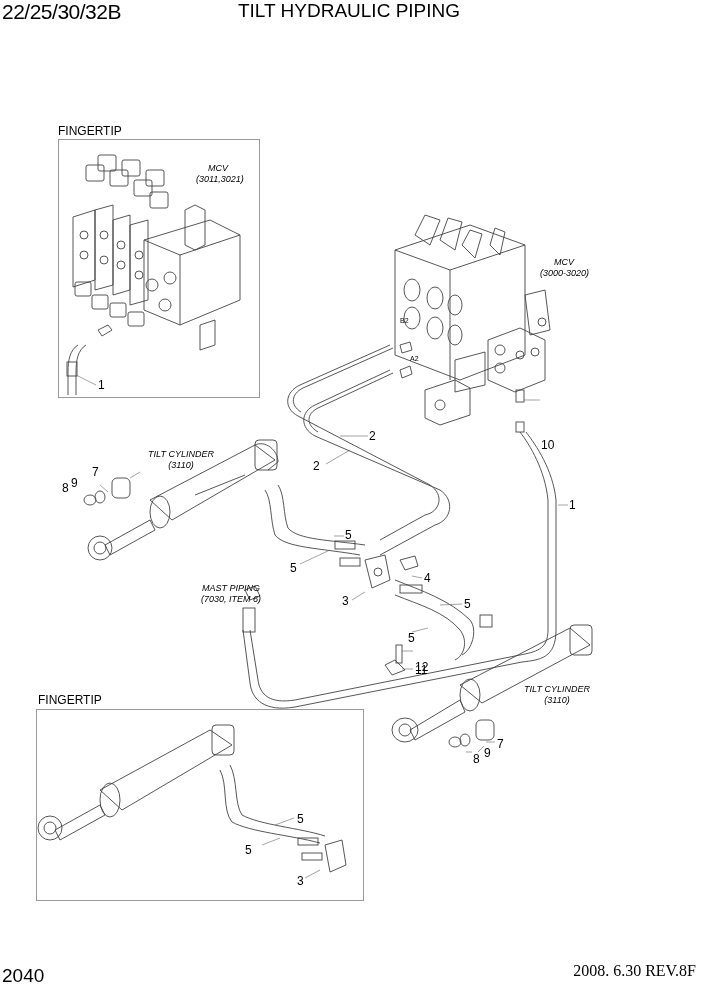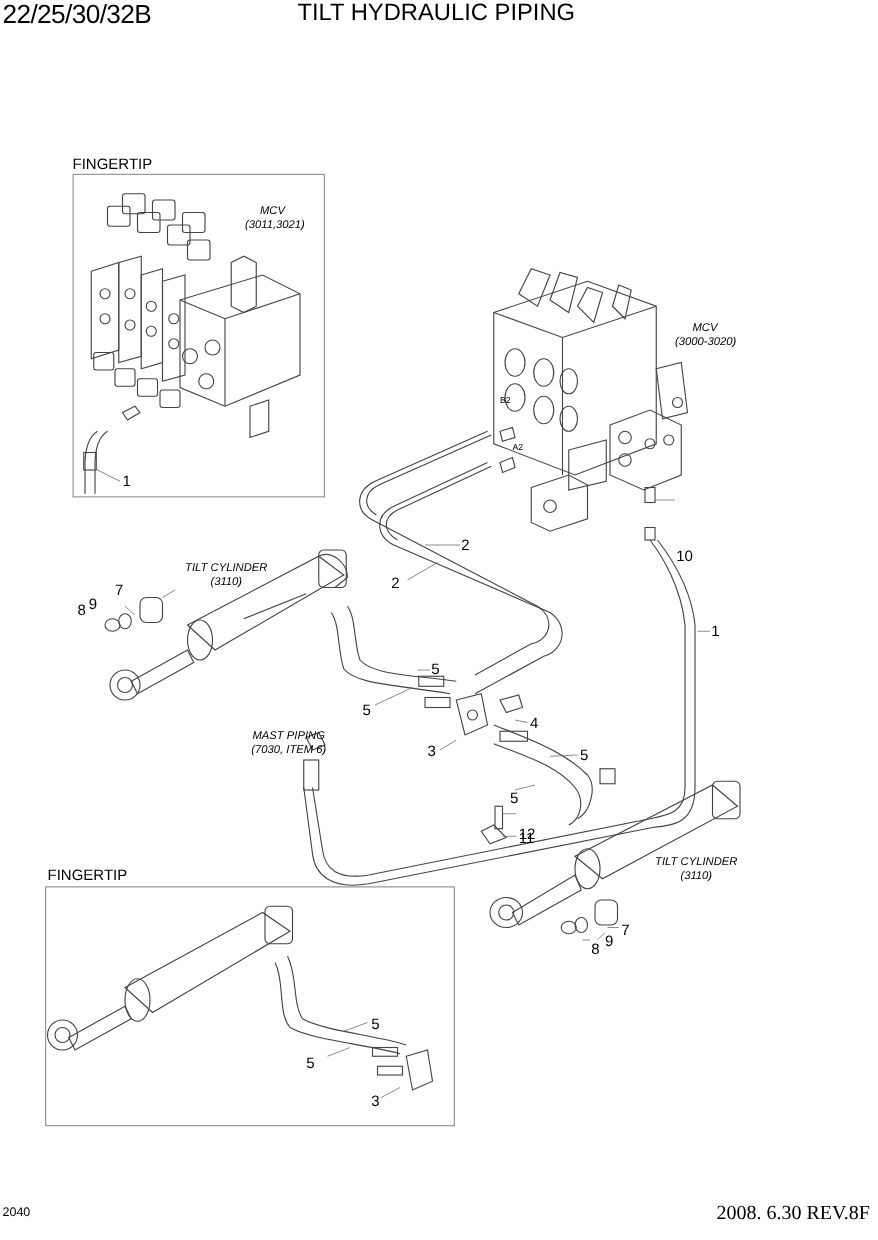--- a/index.html
+++ b/index.html
@@ -1,19 +1,19 @@
 <!DOCTYPE html>
 <html><head>
 <meta charset="utf-8">
 <style>
   html, body { margin:0; padding:0; background:#ffffff; }
   body { width:702px; height:992px; position:relative; overflow:hidden; font-family:"Liberation Sans", sans-serif; color:#000; }
   .hdr-model { position:absolute; left:2px; top:0px; font-size:21px; letter-spacing:-0.5px;text-align:right; }
   .hdr-title { position:absolute; left:0; width:698px; top:0px; text-align:center; font-size:19px; letter-spacing:0px; }
-  .ftr-page { position:absolute; left:2px; top:965px; font-size:10px; }
+  .ftr-page { position:absolute; left:2px; top:965px; font-size:19px; }
   .ftr-rev { position:absolute; right:6px; top:962px; font-size:16px;font-family:Liberation Serif, serif; }
   .lbl { position:absolute; font-size:9px; text-align:center; line-height:11px; white-space:nowrap;font-style:italic; }
   .lbl-sm { position:absolute; font-size:7px; }
   .sec-title { position:absolute; font-size:12px; }
   .num { position:absolute; font-size:12px; }
   .box { position:absolute; border:1px solid #9a9a9a; }
   svg.art { position:absolute; left:0; top:0; }
 </style>
 </head>
 <body>

